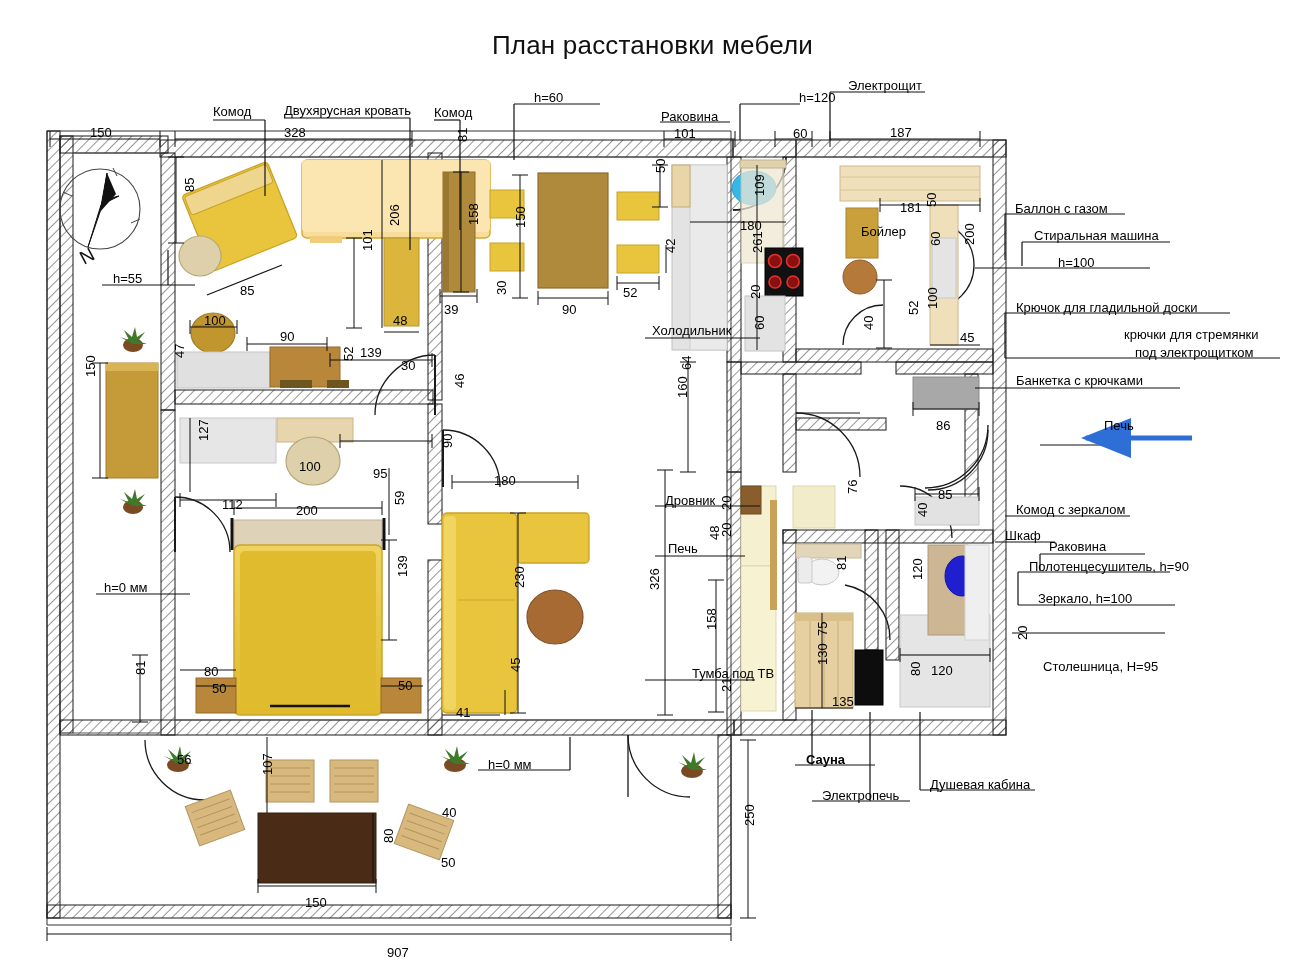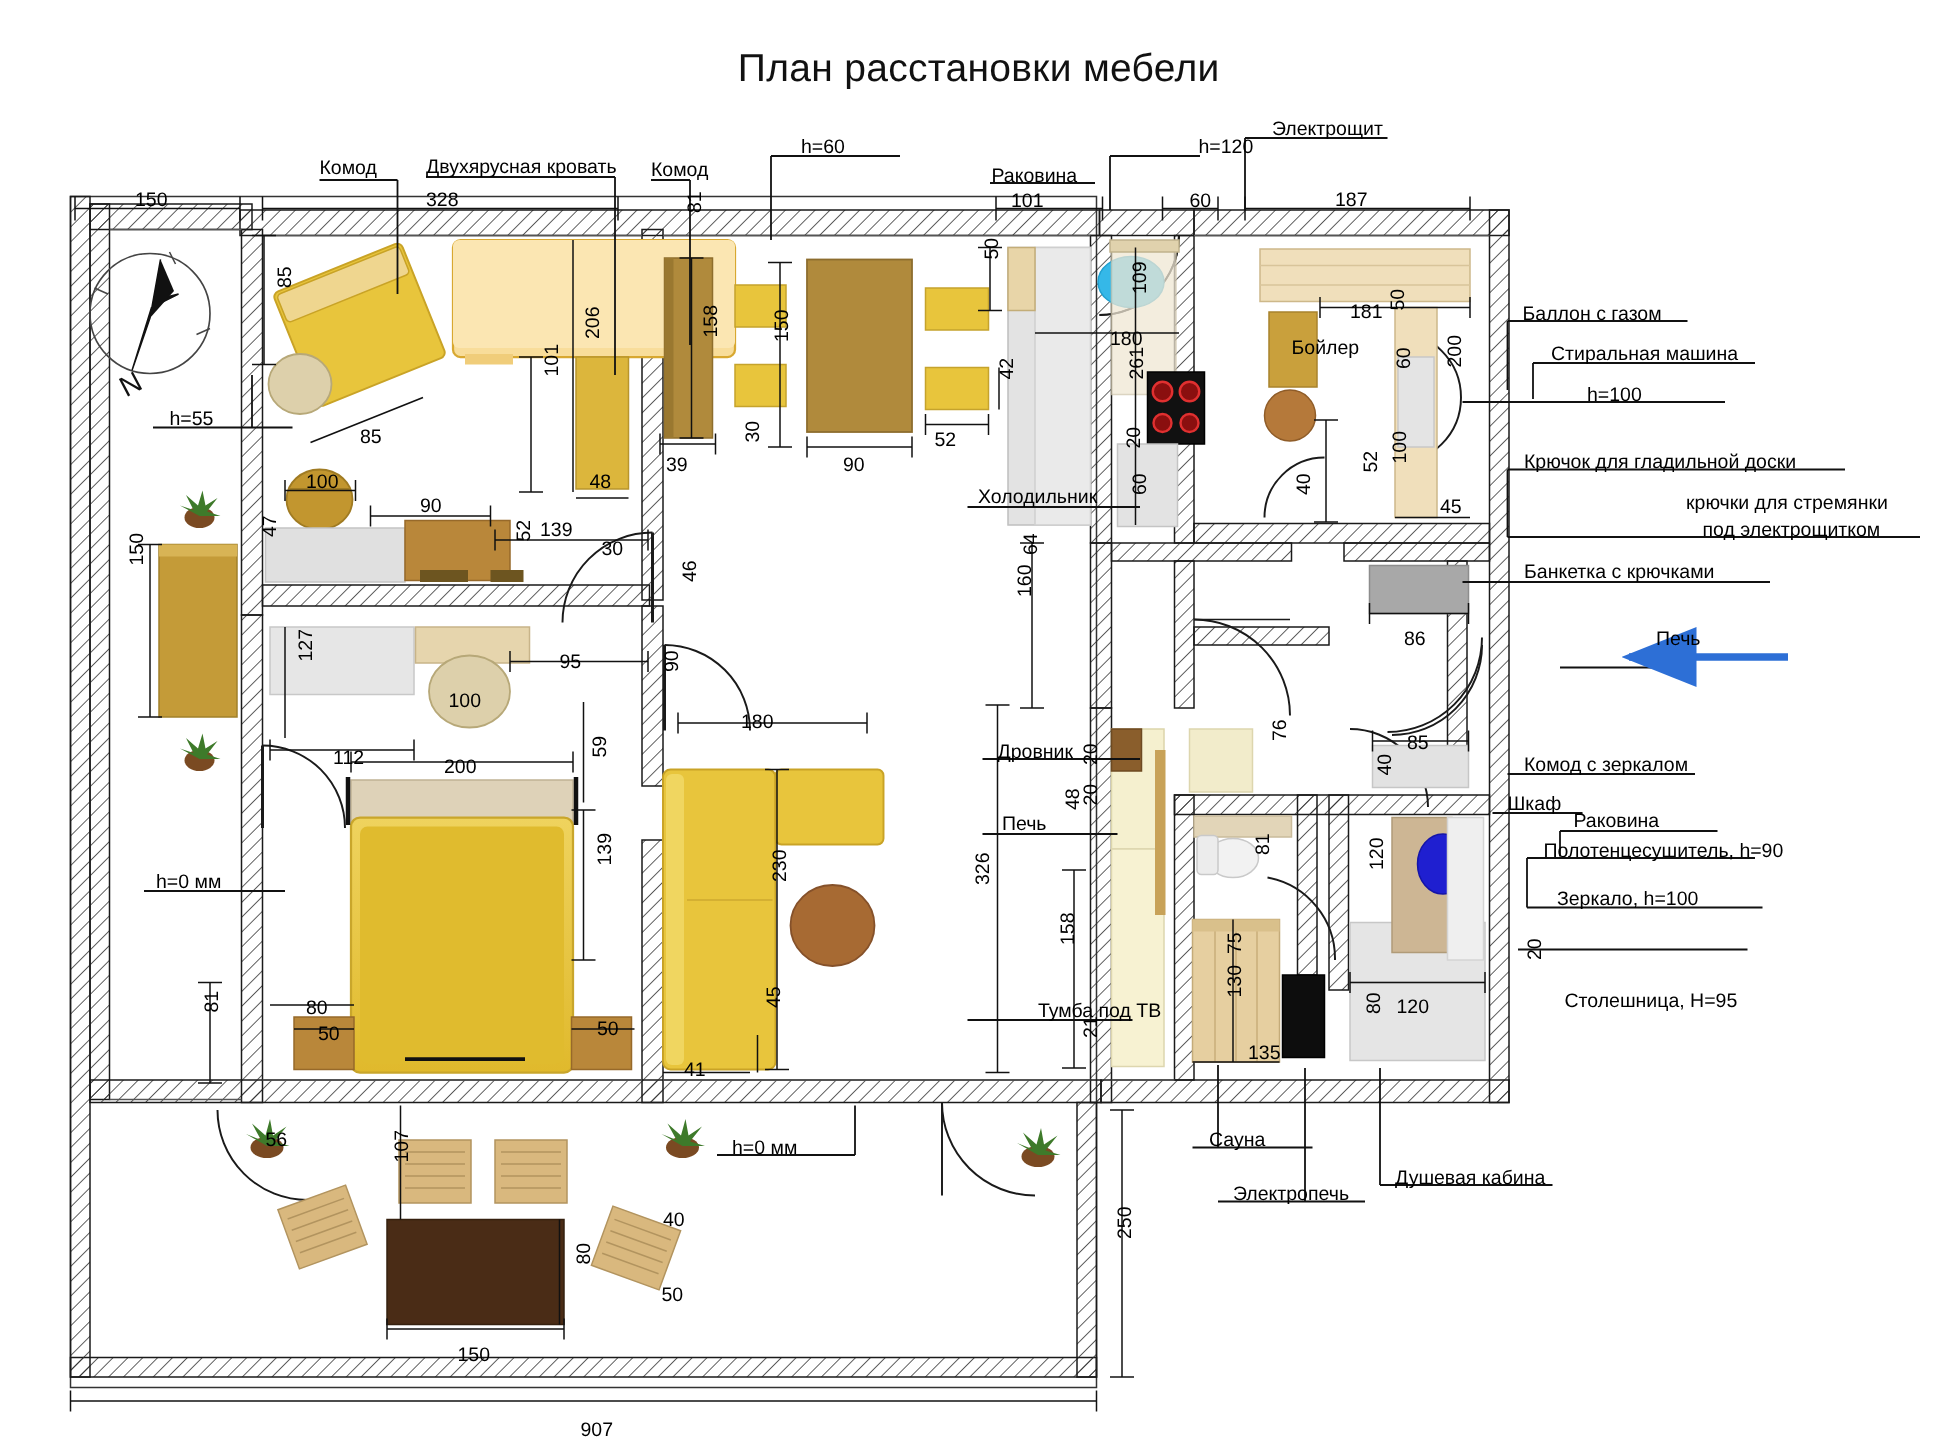--- a/index.html
+++ b/index.html
@@ -550,21 +550,21 @@
       <div class="lbl" style="left: 1016px; top: 503px;">Комод с зеркалом</div>
       <div class="lbl" style="left: 1005px; top: 529px;">Шкаф</div>
       <div class="lbl" style="left: 1049px; top: 540px;">Раковина</div>
       <div class="lbl" style="left: 1029px; top: 560px;">Полотенцесушитель, h=90</div>
       <div class="lbl" style="left: 1038px; top: 592px;">Зеркало, h=100</div>
       <div class="lbl" style="left: 1043px; top: 620px; margin-top: 40px;">Столешница, H=95</div>
       <div class="lbl" style="left: 652px; top: 324px;">Холодильник</div>
       <div class="lbl" style="left: 665px; top: 494px;">Дровник</div>
       <div class="lbl" style="left: 668px; top: 542px;">Печь</div>
       <div class="lbl" style="left: 692px; top: 667px;">Тумба под ТВ</div>
-      <div class="lbl" style="left: 806px; top: 753px;">Сауна</div>
+      <div class="lbl" style="left: 806px; top: 753px; font-weight: bold;">Сауна</div>
       <div class="lbl" style="left: 822px; top: 789px;">Электропечь</div>
       <div class="lbl" style="left: 930px; top: 778px;">Душевая кабина</div>
       <div class="lbl" style="left: 113px; top: 272px;">h=55</div>
       <div class="lbl" style="left: 104px; top: 581px;">h=0 мм</div>
       <div class="lbl" style="left: 488px; top: 758px;">h=0 мм</div>
     </div>
 
   <div id="dims-layer">
       <div class="dim" style="left: 90px; top: 125px;">150</div>
       <div class="dim" style="left: 284px; top: 125px;">328</div>
@@ -605,21 +605,21 @@
       <div class="dim" style="left: 360px; top: 345px;">139</div>
       <div class="dim v" style="left: 341px; top: 361px;">52</div>
       <div class="dim" style="left: 401px; top: 358px;">30</div>
       <div class="dim v" style="left: 452px; top: 388px;">46</div>
       <div class="dim v" style="left: 679px; top: 370px;">64</div>
       <div class="dim v" style="left: 675px; top: 398px;">160</div>
       <div class="dim" style="left: 936px; top: 418px;">86</div>
       <div class="dim v" style="left: 196px; top: 441px;">127</div>
       <div class="dim" style="left: 222px; top: 497px;">112</div>
       <div class="dim" style="left: 299px; top: 459px;">100</div>
-      <div class="dim" style="left: 373px; top: 433px;">95</div>
+      <div class="dim" style="left: 373px; top: 466px;">95</div>
       <div class="dim v" style="left: 440px; top: 448px;">90</div>
       <div class="dim" style="left: 494px; top: 473px;">180</div>
       <div class="dim v" style="left: 392px; top: 505px;">59</div>
       <div class="dim" style="left: 296px; top: 503px;">200</div>
       <div class="dim v" style="left: 395px; top: 577px;">139</div>
       <div class="dim v" style="left: 512px; top: 588px;">230</div>
       <div class="dim v" style="left: 647px; top: 590px;">326</div>
       <div class="dim v" style="left: 719px; top: 510px;">20</div>
       <div class="dim v" style="left: 719px; top: 537px;">20</div>
       <div class="dim v" style="left: 707px; top: 540px;">48</div>

